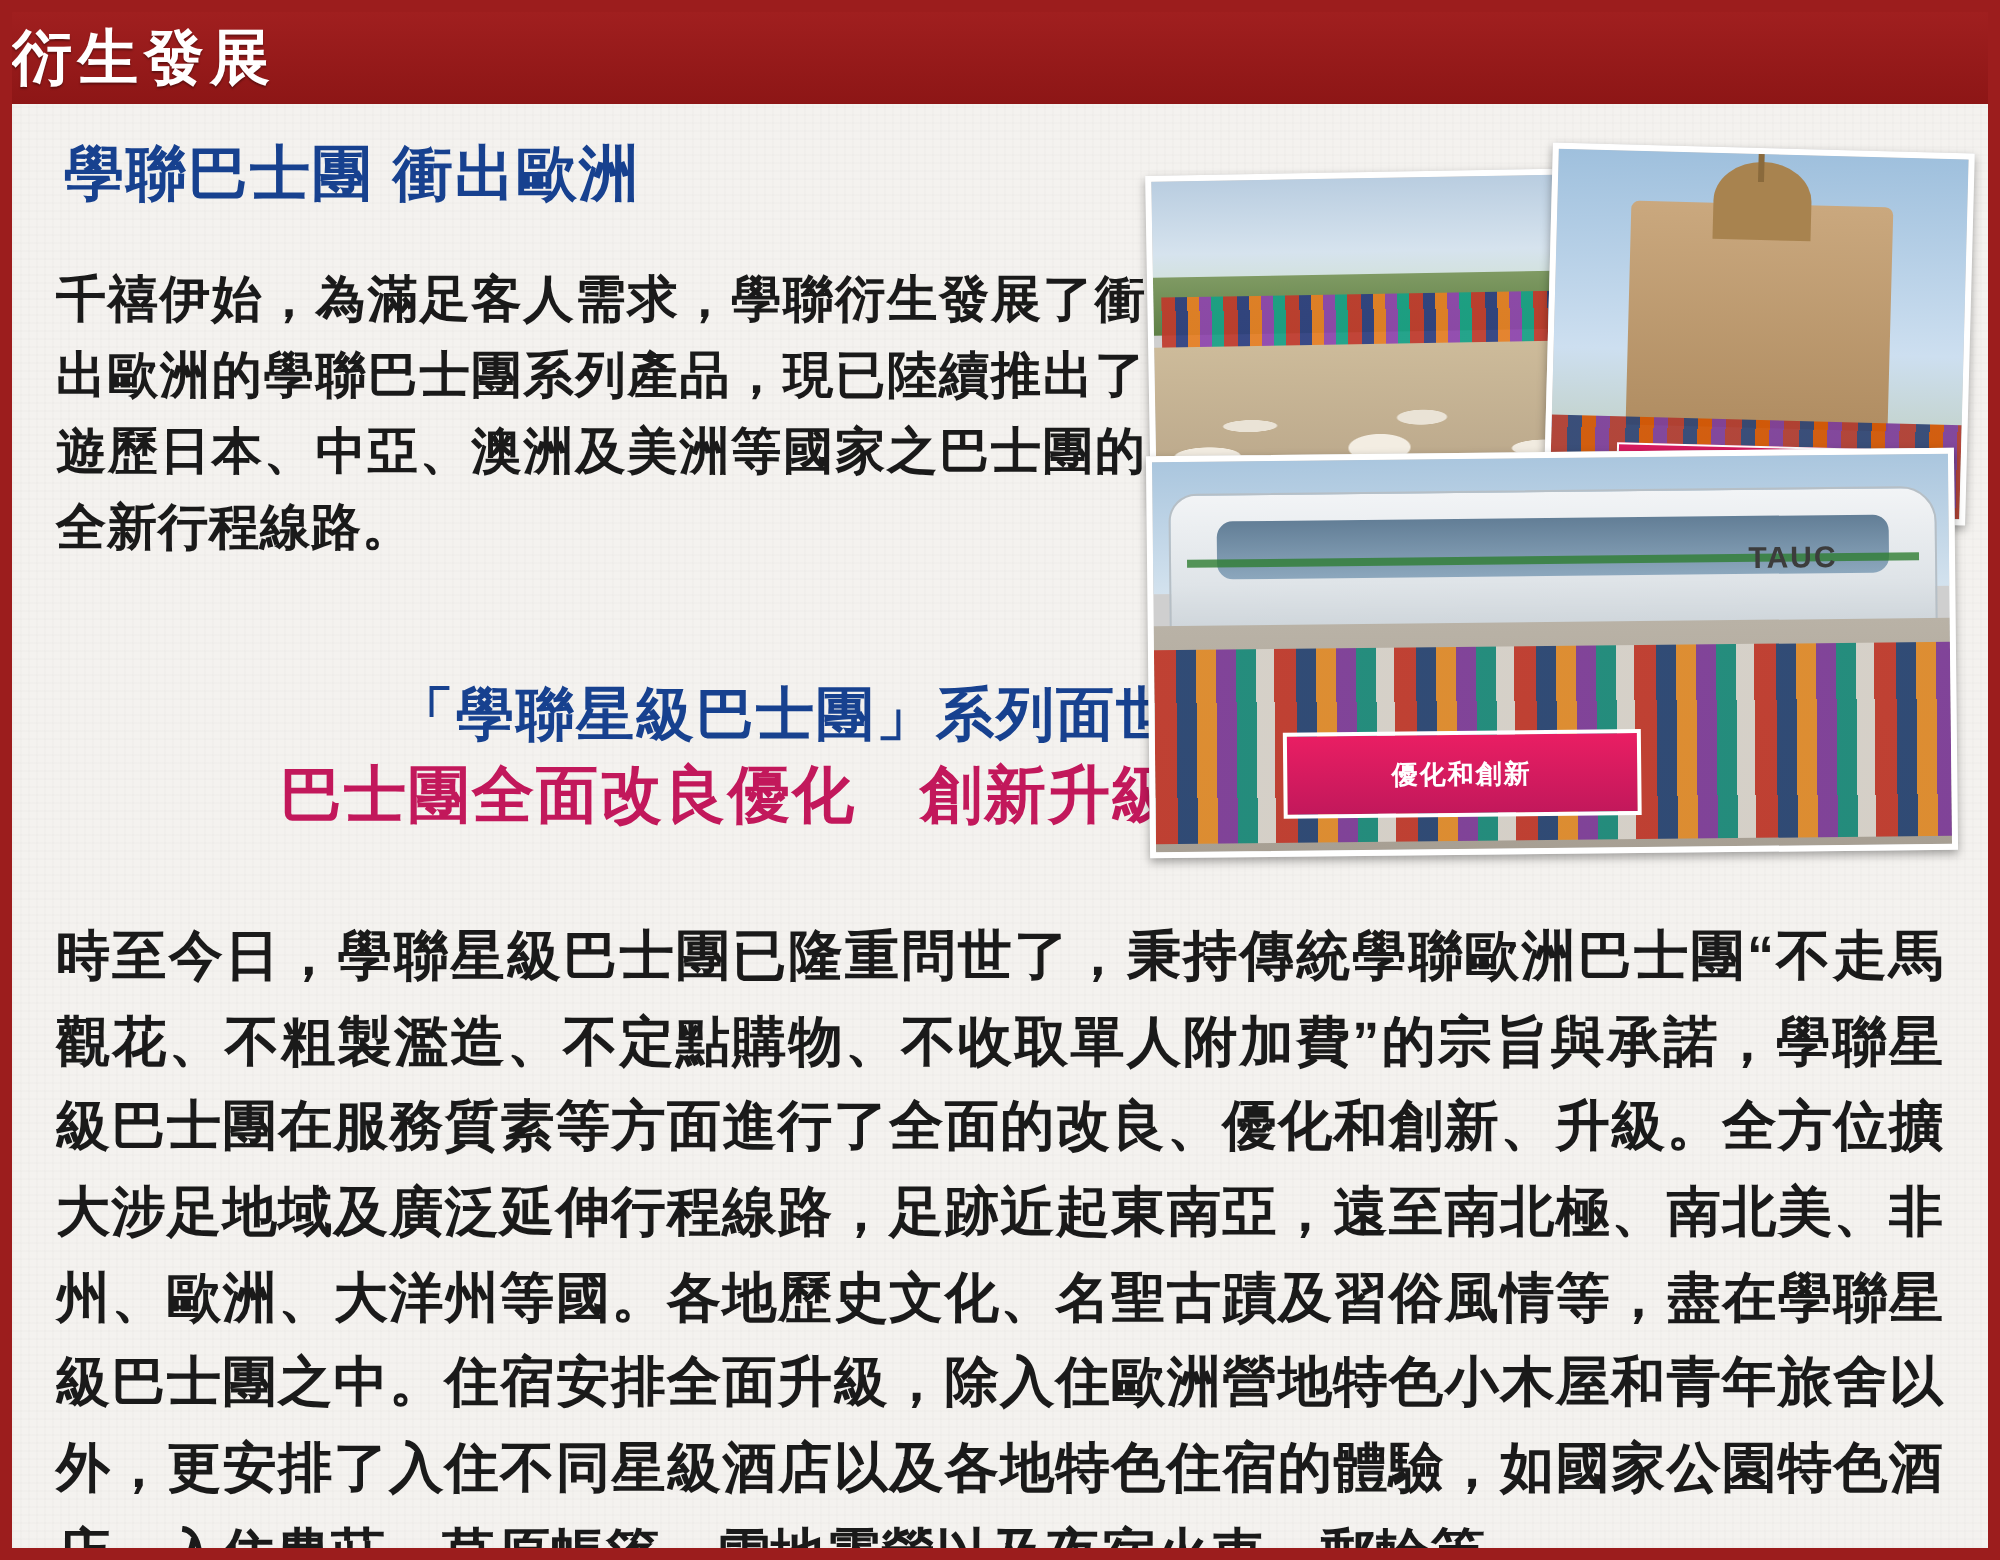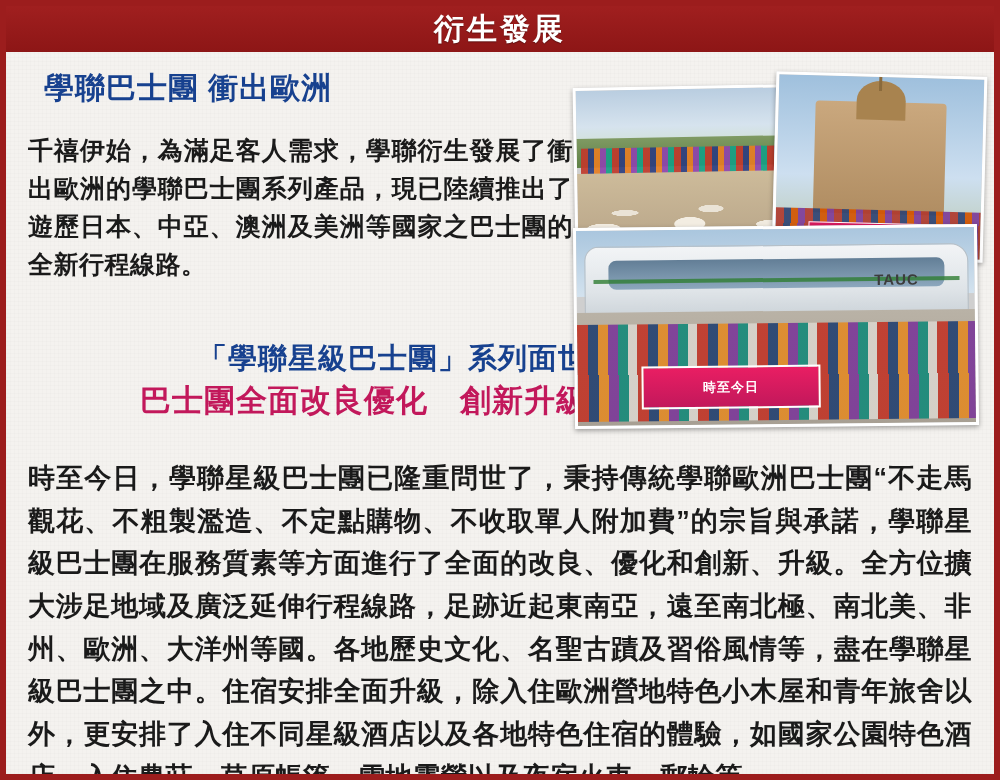--- a/index.html
+++ b/index.html
@@ -27,21 +27,21 @@
   .banner {
     position: absolute;
     top: 0;
     left: 0;
     width: 988px;
     height: 46px;
     background: linear-gradient(180deg, #a01f1f 0%, #8d1616 100%);
     color: #ffffff;
     display: flex;
     align-items: center;
-    justify-content: center;
+    justify-content: flex-start;
   }
   .banner-title {
     font-size: 30px;
     font-weight: bold;
     letter-spacing: 3px;
     color: #ffffff;
     text-shadow: 0 1px 1px rgba(0,0,0,0.35);
   }
   .content {
     position: absolute;
@@ -56,21 +56,21 @@
     position: absolute;
     left: 22px;
     top: 18px;
     width: 545px;
   }
   .h-blue {
     color: #17418f;
     font-size: 30px;
     font-weight: bold;
     letter-spacing: 1px;
-    margin: 0 0 12px 16px;
+    margin: 0 0 12px 4px;
     line-height: 1.2;
   }
   .body-text {
     color: #1a1a1a;
     font-size: 25px;
     line-height: 1.52;
     text-align: justify;
     letter-spacing: 0.5px;
     font-weight: bold;
   }
@@ -91,20 +91,21 @@
     margin: 0 0 6px 0;
     line-height: 1.25;
   }
   .h2-red {
     color: #c2185b;
     font-size: 31px;
     font-weight: bold;
     letter-spacing: 1px;
     margin: 0;
     line-height: 1.25;
+    font-family: Liberation Mono, monospace;
   }
 
   
   .sec3 {
     position: absolute;
     left: 22px;
     top: 378px;
     width: 944px;
   }
   .sec3 .body-text {
@@ -311,20 +312,20 @@
       <div class="photo p3">
         <div class="skyb"></div>
         <div class="bus">
           <div class="bus-glass"></div>
           <div class="bus-stripe"></div>
         </div>
         <div class="tauc">TAUC</div>
         <div class="groundb"></div>
         <div class="crowd3"></div>
         <div class="pink-banner">
-          <span>時至今日</span>
+          <span>優化和創新</span>
         </div>
       </div>
 
     </div>
 
   </div>
 </div>
 
 </body></html>

